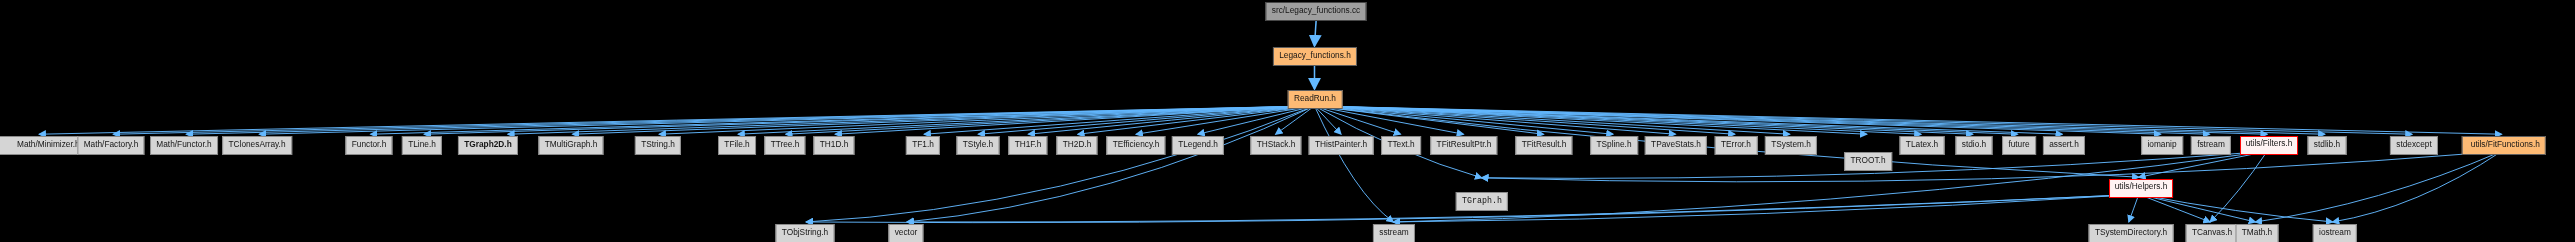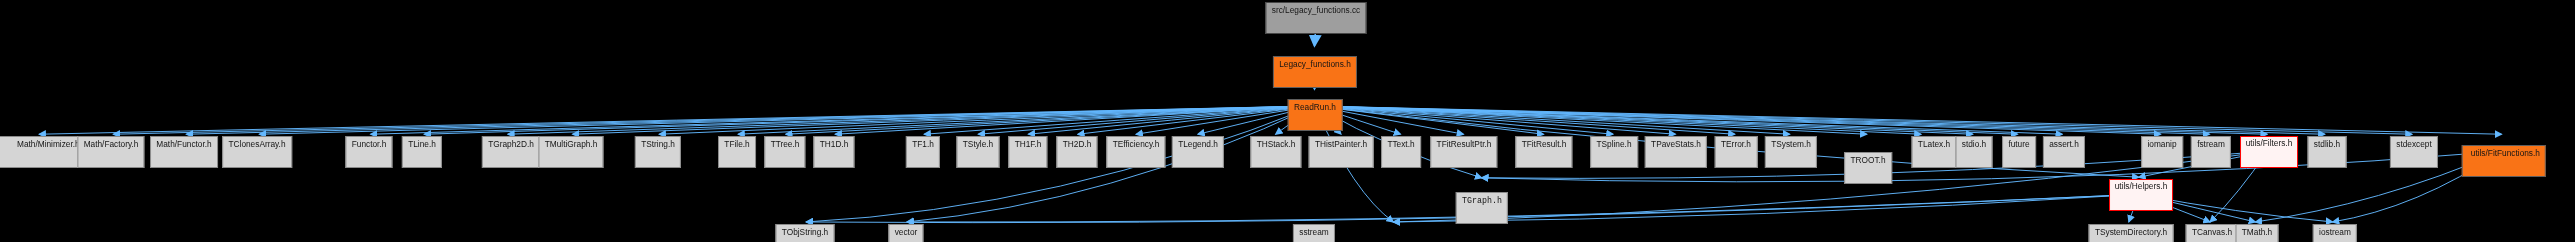--- a/index.html
+++ b/index.html
@@ -12,31 +12,31 @@
   }
   #edge-layer {
     position:absolute; left:0; top:0;
     width:2576px; height:242px;
     overflow:visible;
   }
   .node {
     position:absolute;
     transform:translateX(-50%);
     box-sizing:border-box;
-    height:32px;
+    height:19px;
     padding:3px 5.3px 2.4px;
     white-space:nowrap;
     font-size:8.3px;
     line-height:9.4px;
     color:#151515;
     background:#d5d5d5;
     border:0.6px solid #8a8a8a;
     text-align:center;
   }
-  .node.linked   { background:#f97316; border-color:#5e5e5e;margin-top:9px; }
+  .node.linked   { background:#fdba74; border-color:#5e5e5e; }
   .node.current  { background:#9e9e9e; border-color:#474747; }
   .node.truncated{ background:#fff3f3; border:1.2px solid #ff0000; padding:2.4px 4.7px 1.8px; }
 </style>
 </head>
 <body>
 
 <div class="graph">
   <svg id="edge-layer" xmlns="http://www.w3.org/2000/svg" viewBox="0 0 4366 411" width="2576" height="242">
     <defs>
       <marker id="arrow" viewBox="0 0 10 10" refX="8.5" refY="5" markerWidth="8.5" markerHeight="8.5" orient="auto-start-reverse">
@@ -108,21 +108,21 @@
   <div id="node-layer">
       <div class="node current" style="left: 1316px; top: 2.4px;">src/Legacy_functions.cc</div>
       <div class="node linked" style="left: 1315px; top: 47px;">Legacy_functions.h</div>
       <div class="node linked" style="left: 1315px; top: 90px;">ReadRun.h</div>
       <div class="node plain" style="left: 37px; top: 136px; padding-left: 28px;">Math/Minimizer.h</div>
       <div class="node plain" style="left: 111px; top: 136px;">Math/Factory.h</div>
       <div class="node plain" style="left: 184px; top: 136px;">Math/Functor.h</div>
       <div class="node plain" style="left: 257px; top: 136px;">TClonesArray.h</div>
       <div class="node plain" style="left: 369px; top: 136px;">Functor.h</div>
       <div class="node plain" style="left: 422px; top: 136px;">TLine.h</div>
-      <div class="node plain" style="left: 511px; top: 136px;">TGraph2D.h</div>
+      <div class="node plain" style="left: 488px; top: 136px; font-weight: bold;">TGraph2D.h</div>
       <div class="node plain" style="left: 571px; top: 136px;">TMultiGraph.h</div>
       <div class="node plain" style="left: 658px; top: 136px;">TString.h</div>
       <div class="node plain" style="left: 737px; top: 136px;">TFile.h</div>
       <div class="node plain" style="left: 785px; top: 136px;">TTree.h</div>
       <div class="node plain" style="left: 834px; top: 136px;">TH1D.h</div>
       <div class="node plain" style="left: 923px; top: 136px;">TF1.h</div>
       <div class="node plain" style="left: 978px; top: 136px;">TStyle.h</div>
       <div class="node plain" style="left: 1028px; top: 136px;">TH1F.h</div>
       <div class="node plain" style="left: 1077px; top: 136px;">TH2D.h</div>
       <div class="node plain" style="left: 1136px; top: 136px;">TEfficiency.h</div>
@@ -130,34 +130,34 @@
       <div class="node plain" style="left: 1276px; top: 136px;">THStack.h</div>
       <div class="node plain" style="left: 1341px; top: 136px;">THistPainter.h</div>
       <div class="node plain" style="left: 1401px; top: 136px;">TText.h</div>
       <div class="node plain" style="left: 1464px; top: 136px;">TFitResultPtr.h</div>
       <div class="node plain" style="left: 1544px; top: 136px;">TFitResult.h</div>
       <div class="node plain" style="left: 1614px; top: 136px;">TSpline.h</div>
       <div class="node plain" style="left: 1676px; top: 136px;">TPaveStats.h</div>
       <div class="node plain" style="left: 1736px; top: 136px;">TError.h</div>
       <div class="node plain" style="left: 1791px; top: 136px;">TSystem.h</div>
       <div class="node plain" style="left: 1868px; top: 152px;">TROOT.h</div>
-      <div class="node plain" style="left: 1922px; top: 136px; margin-left: 12px;">TLatex.h</div>
+      <div class="node plain" style="left: 1922px; top: 136px;">TLatex.h</div>
       <div class="node plain" style="left: 1974px; top: 136px;">stdio.h</div>
       <div class="node plain" style="left: 2019px; top: 136px;">future</div>
       <div class="node plain" style="left: 2064px; top: 136px;">assert.h</div>
       <div class="node plain" style="left: 2162px; top: 136px;">iomanip</div>
       <div class="node plain" style="left: 2211px; top: 136px;">fstream</div>
       <div class="node truncated" style="left: 2269px; top: 136px;">utils/Filters.h</div>
       <div class="node plain" style="left: 2327px; top: 136px;">stdlib.h</div>
       <div class="node plain" style="left: 2414px; top: 136px; text-align: right;">stdexcept</div>
       <div class="node linked" style="left: 2504px; top: 136px; padding-left: 8px;">utils/FitFunctions.h</div>
       <div class="node plain" style="left: 1482px; top: 192px; font-family: Liberation Mono, monospace;">TGraph.h</div>
       <div class="node truncated" style="left: 2141px; top: 179px;">utils/Helpers.h</div>
       <div class="node plain" style="left: 805px; top: 224px;">TObjString.h</div>
       <div class="node plain" style="left: 906px; top: 224px;">vector</div>
-      <div class="node plain" style="left: 1314px; top: 224px;">sstream</div>
+      <div class="node plain" style="left: 1394px; top: 224px;">sstream</div>
       <div class="node plain" style="left: 2131px; top: 224px;">TSystemDirectory.h</div>
       <div class="node plain" style="left: 2212px; top: 224px;">TCanvas.h</div>
       <div class="node plain" style="left: 2257px; top: 224px;">TMath.h</div>
       <div class="node plain" style="left: 2335px; top: 224px;">iostream</div>
     </div>
 </div>
 
 
 </body></html>

